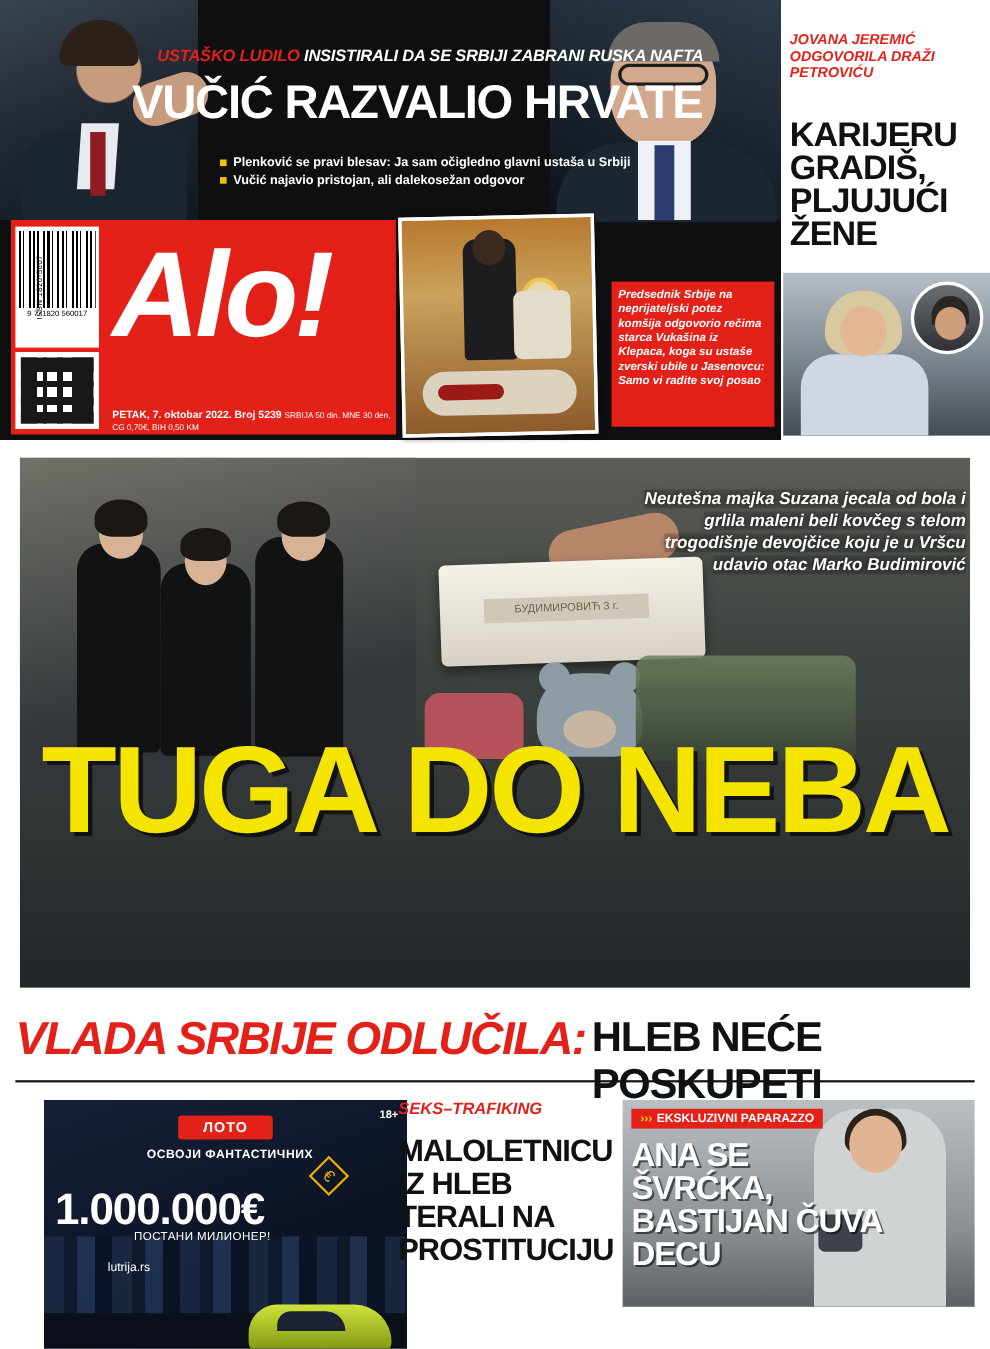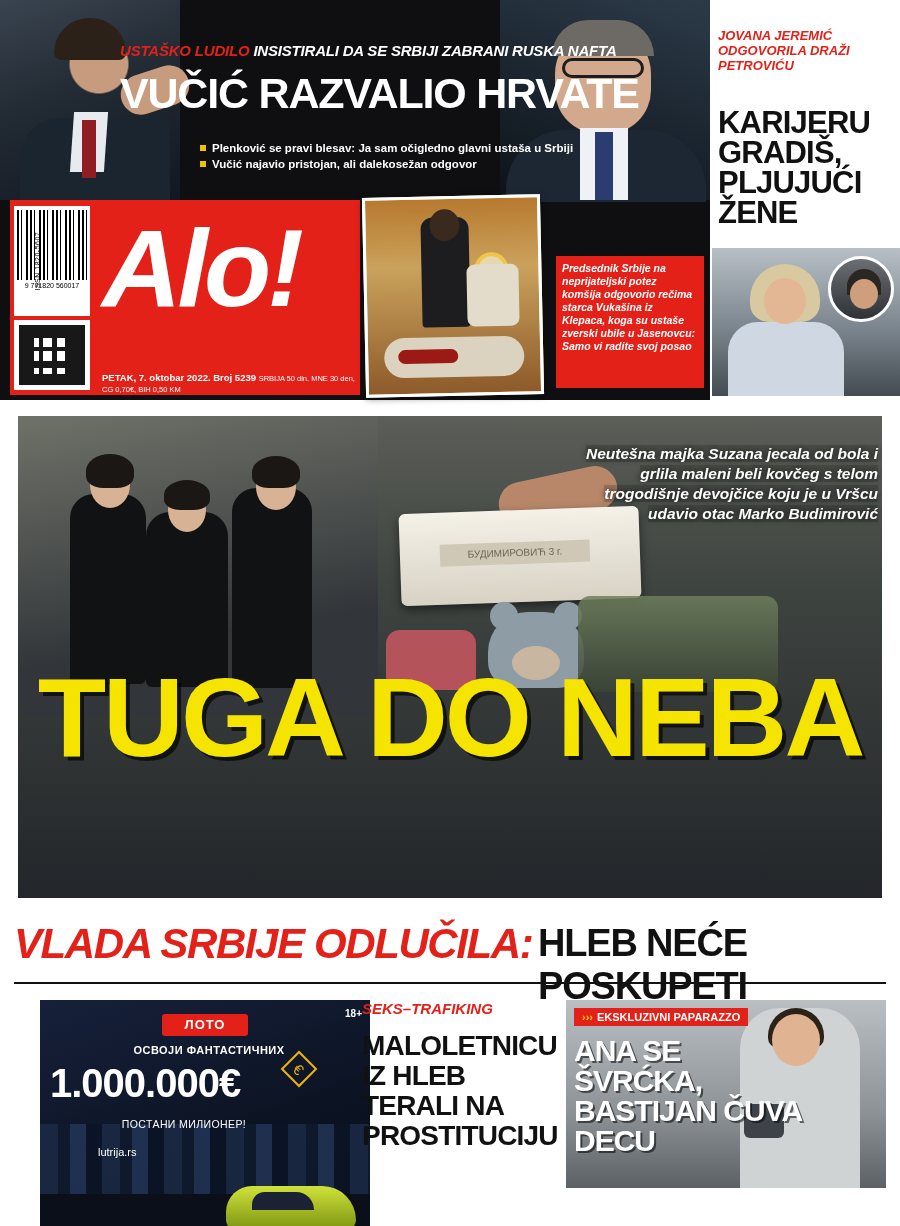--- a/index.html
+++ b/index.html
@@ -37,21 +37,21 @@
   .vucic-photo .glass { position:absolute; left:62px; top:58px; width:82px; height:20px; border:3px solid #1d1d1d; border-radius:10px; }
   .vucic-photo .suitv { position:absolute; left:6px; top:130px; width:200px; height:72px; background:#1d2733; border-radius:60px 60px 0 0; }
   .vucic-photo .shirtv { position:absolute; left:80px; top:128px; width:48px; height:72px; background:#eef1f5; }
   .vucic-photo .tiev { position:absolute; left:95px; top:132px; width:18px; height:68px; background:#2b3d70; }
 
   .ustasko-band {
     position:absolute; left:120px; top:42px; width:470px; height:20px;
     color:#fff; font-weight:bold; font-size:15px; letter-spacing:-.2px;
     font-style:italic; white-space:nowrap;
   }
-  .ustasko-band .red { color:#e32119; }
+  .ustasko-band .red { color:#e32119;margin-left:23px; }
 
   .vucic-razvalio {
     position:absolute; left:120px; top:72px; width:480px;
     color:#fff; font-size:43px; font-weight:bold; line-height:1;
     letter-spacing:-1.2px; white-space:nowrap;
   }
 
   .bullets { position:absolute; left:200px; top:140px; width:400px; }
   .bullets li { list-style:none; color:#fff; font-size:11.5px; line-height:16px; padding-left:12px; position:relative; font-weight:bold; }
   .bullets li:before { content:""; position:absolute; left:0; top:5px; width:6px; height:6px; background:#f2c200; }
@@ -179,21 +179,21 @@
     overflow:hidden;
     margin-left:26px;
   }
   .lotto .city { position:absolute; left:0; bottom:46px; width:330px; height:70px;
     background:repeating-linear-gradient(90deg,#1b2a46 0 18px, #0f1a2e 18px 30px, #223557 30px 46px, #0b1426 46px 62px); opacity:.85; }
   .lotto .road { position:absolute; left:0; bottom:0; width:330px; height:46px; background:#0a0f1a; }
   .lotto .car { position:absolute; right:14px; bottom:10px; width:130px; height:44px; background:linear-gradient(180deg,#cfe23a,#7d9412); border-radius:26px 34px 10px 10px; }
   .lotto .car:after { content:""; position:absolute; left:26px; top:6px; width:62px; height:18px; background:#1a2233; border-radius:14px 20px 0 0; }
   .lotto .loto-logo { position:absolute; left:122px; top:14px; width:86px; height:22px; background:#e32119; color:#fff; font-size:13px; font-weight:bold; text-align:center; line-height:22px; border-radius:3px; letter-spacing:1px; }
   .lotto .osvoji { position:absolute; left:44px; top:44px; width:250px; text-align:center; color:#fff; font-size:11px; font-weight:bold; letter-spacing:.5px; }
-  .lotto .million { position:absolute; left:10px; top:61px; width:250px; color:#fff; font-size:40px; font-weight:bold; letter-spacing:-1px; }
+  .lotto .million { position:absolute; left:10px; top:78px; width:250px; color:#fff; font-size:40px; font-weight:bold; letter-spacing:-1px; }
   .lotto .postani { position:absolute; left:34px; top:118px; width:220px; text-align:center; color:#fff; font-size:10.5px; letter-spacing:.4px; }
   .lotto .site { position:absolute; left:58px; top:146px; color:#fff; font-size:11px; }
   .lotto .age { position:absolute; right:8px; top:8px; color:#fff; font-size:10px; font-weight:bold; }
   .lotto .euro-badge { position:absolute; left:246px; top:56px; width:26px; height:26px; border:2px solid #f0b400; color:#f0b400; font-size:15px; text-align:center; line-height:24px; transform:rotate(45deg); }
 
   .seks { position:absolute; left:362px; top:8px; width:186px; height:188px; }
   .seks .kicker { color:#e32119; font-weight:bold; font-style:italic; font-size:15px; }
   .seks .head { margin-top:14px; color:#111; font-weight:bold; font-size:28px; line-height:30px; letter-spacing:-.8px; }
 
   .paparazzo { position:absolute; left:566px; top:8px; width:320px; height:188px;

